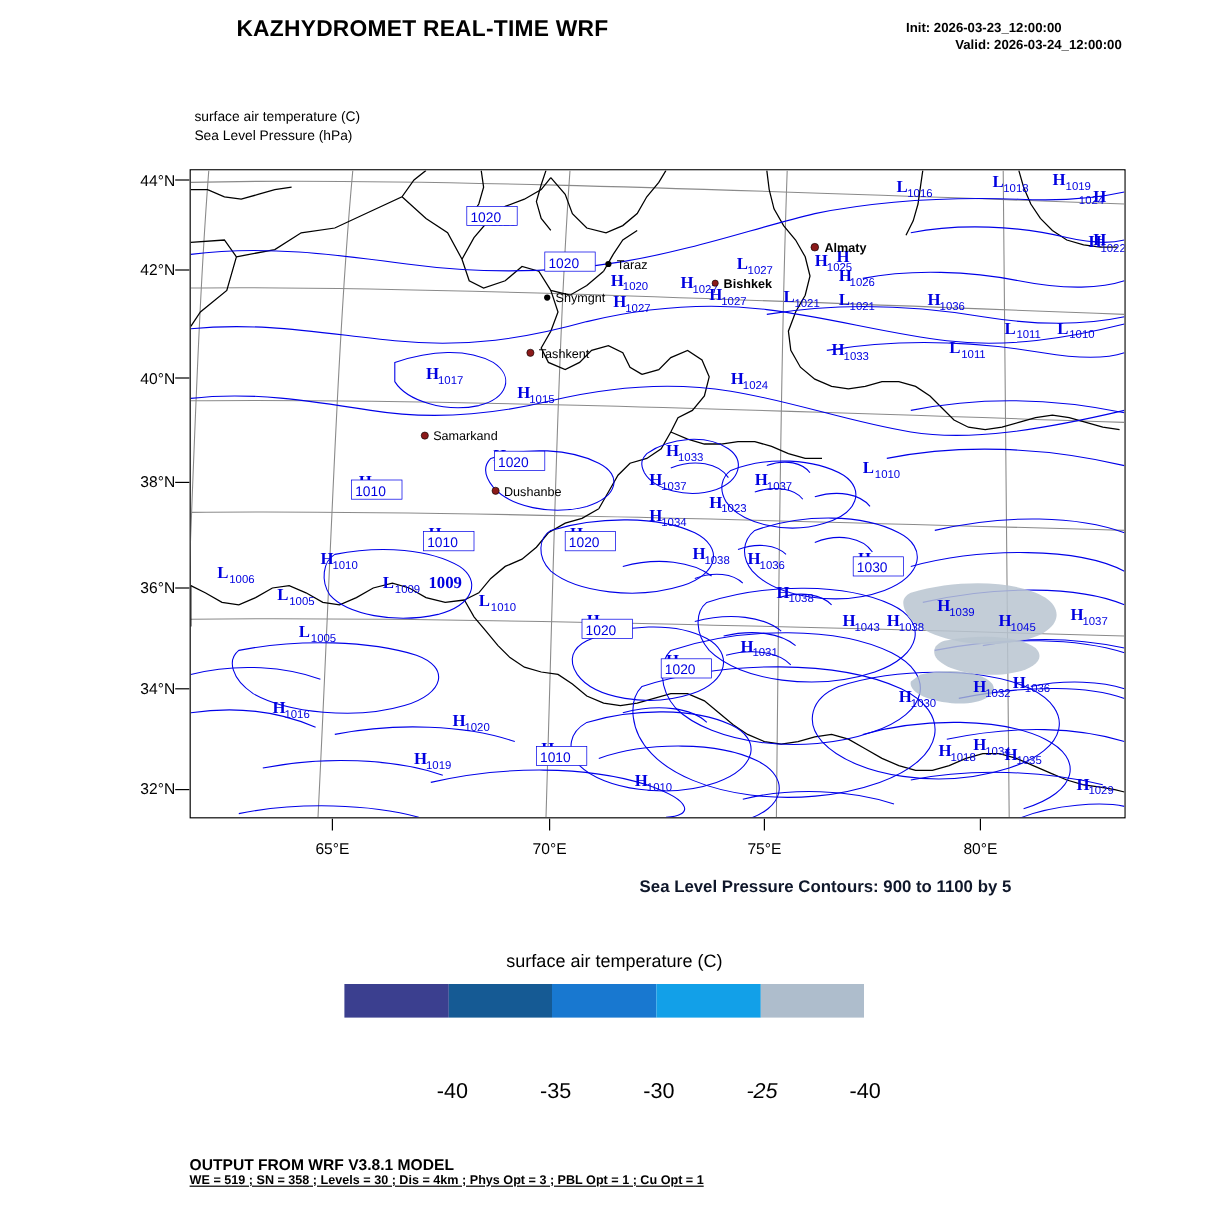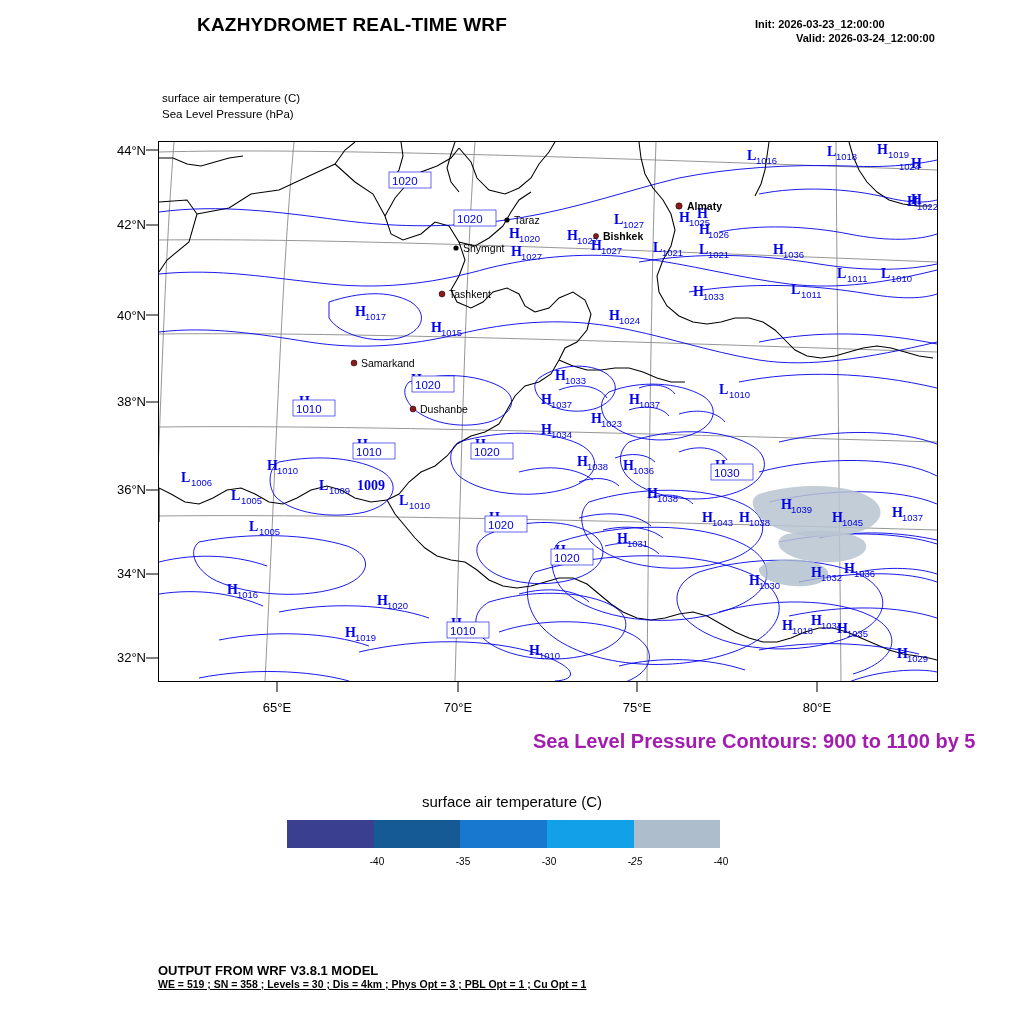--- a/index.html
+++ b/index.html
@@ -17,27 +17,27 @@
   #fieldlabel1{left:162px;top:92px;font-size:11.5px;}
   #fieldlabel2{left:162px;top:108px;font-size:11.5px;}
   #map-frame{
     left:158px;top:141px;width:780px;height:541px;
     border:1px solid #000;box-sizing:border-box;background:#fff;
   }
   #mapsvg{position:absolute;left:0;top:0;}
   .ylab{font-size:13px;text-anchor:end;}
   .xlab{font-size:13px;text-anchor:middle;}
   #contour-caption{
-    left:533px;top:730px;font-size:20px;font-weight:bold;color:#a21caf;
+    left:533px;top:730px;font-size:14px;font-weight:bold;color:#0f172a;
   }
   #cb-title{left:0;top:793px;width:1024px;text-align:center;font-size:15px;}
   #cbar{left:287px;top:820px;width:520px;height:28px;display:flex;border:0;}
   #cbar div{height:28px;flex:1 1 0;}
   #cbar-ticks{left:287px;top:856px;width:520px;height:22px;}
-  .cbtick{position:absolute;font-size:10px;transform:translateX(-50%);}
+  .cbtick{position:absolute;font-size:18px;transform:translateX(-50%);margin-top:43px;}
   #footer1{left:158px;top:963px;font-size:13px;font-weight:bold;}
   #footer2{left:158px;top:978px;font-size:10.5px;font-weight:bold;text-decoration:underline;}
   .hl{font-weight:bold;font-size:14px;fill:#0000e0;font-family:"Liberation Serif",serif;}
   .hlnum{font-size:9.5px;fill:#0000e0;font-family:"Liberation Sans",sans-serif;}
   .ctrlab{font-size:11.5px;fill:#0000e0;font-family:"Liberation Sans",sans-serif;}
   .cityname{font-size:10.5px;fill:#000;font-family:"Liberation Sans",sans-serif;}
   .cityname.bold{font-weight:bold;}
 </style>
 </head>
 <body>

